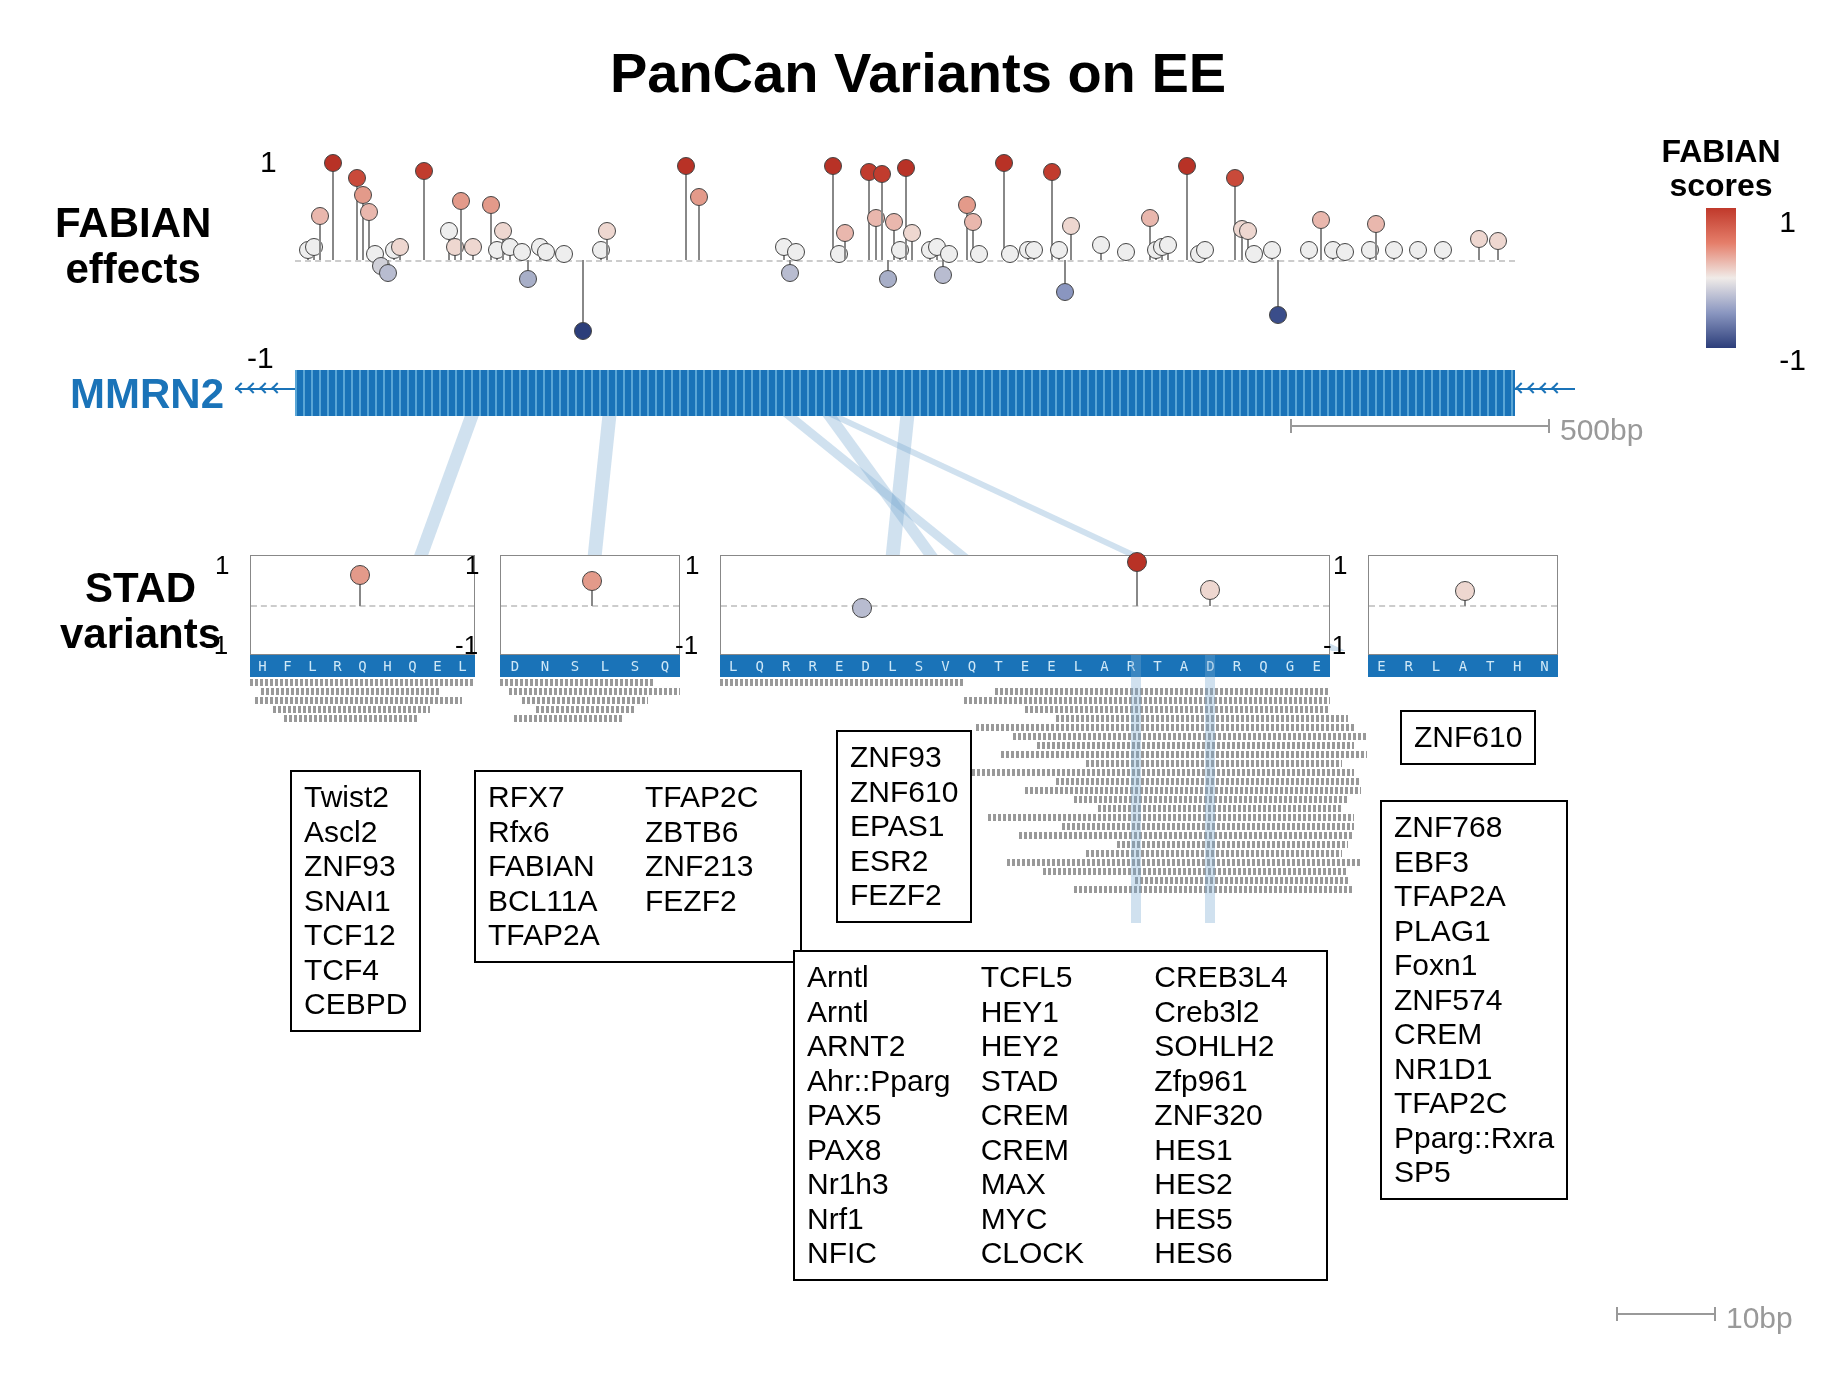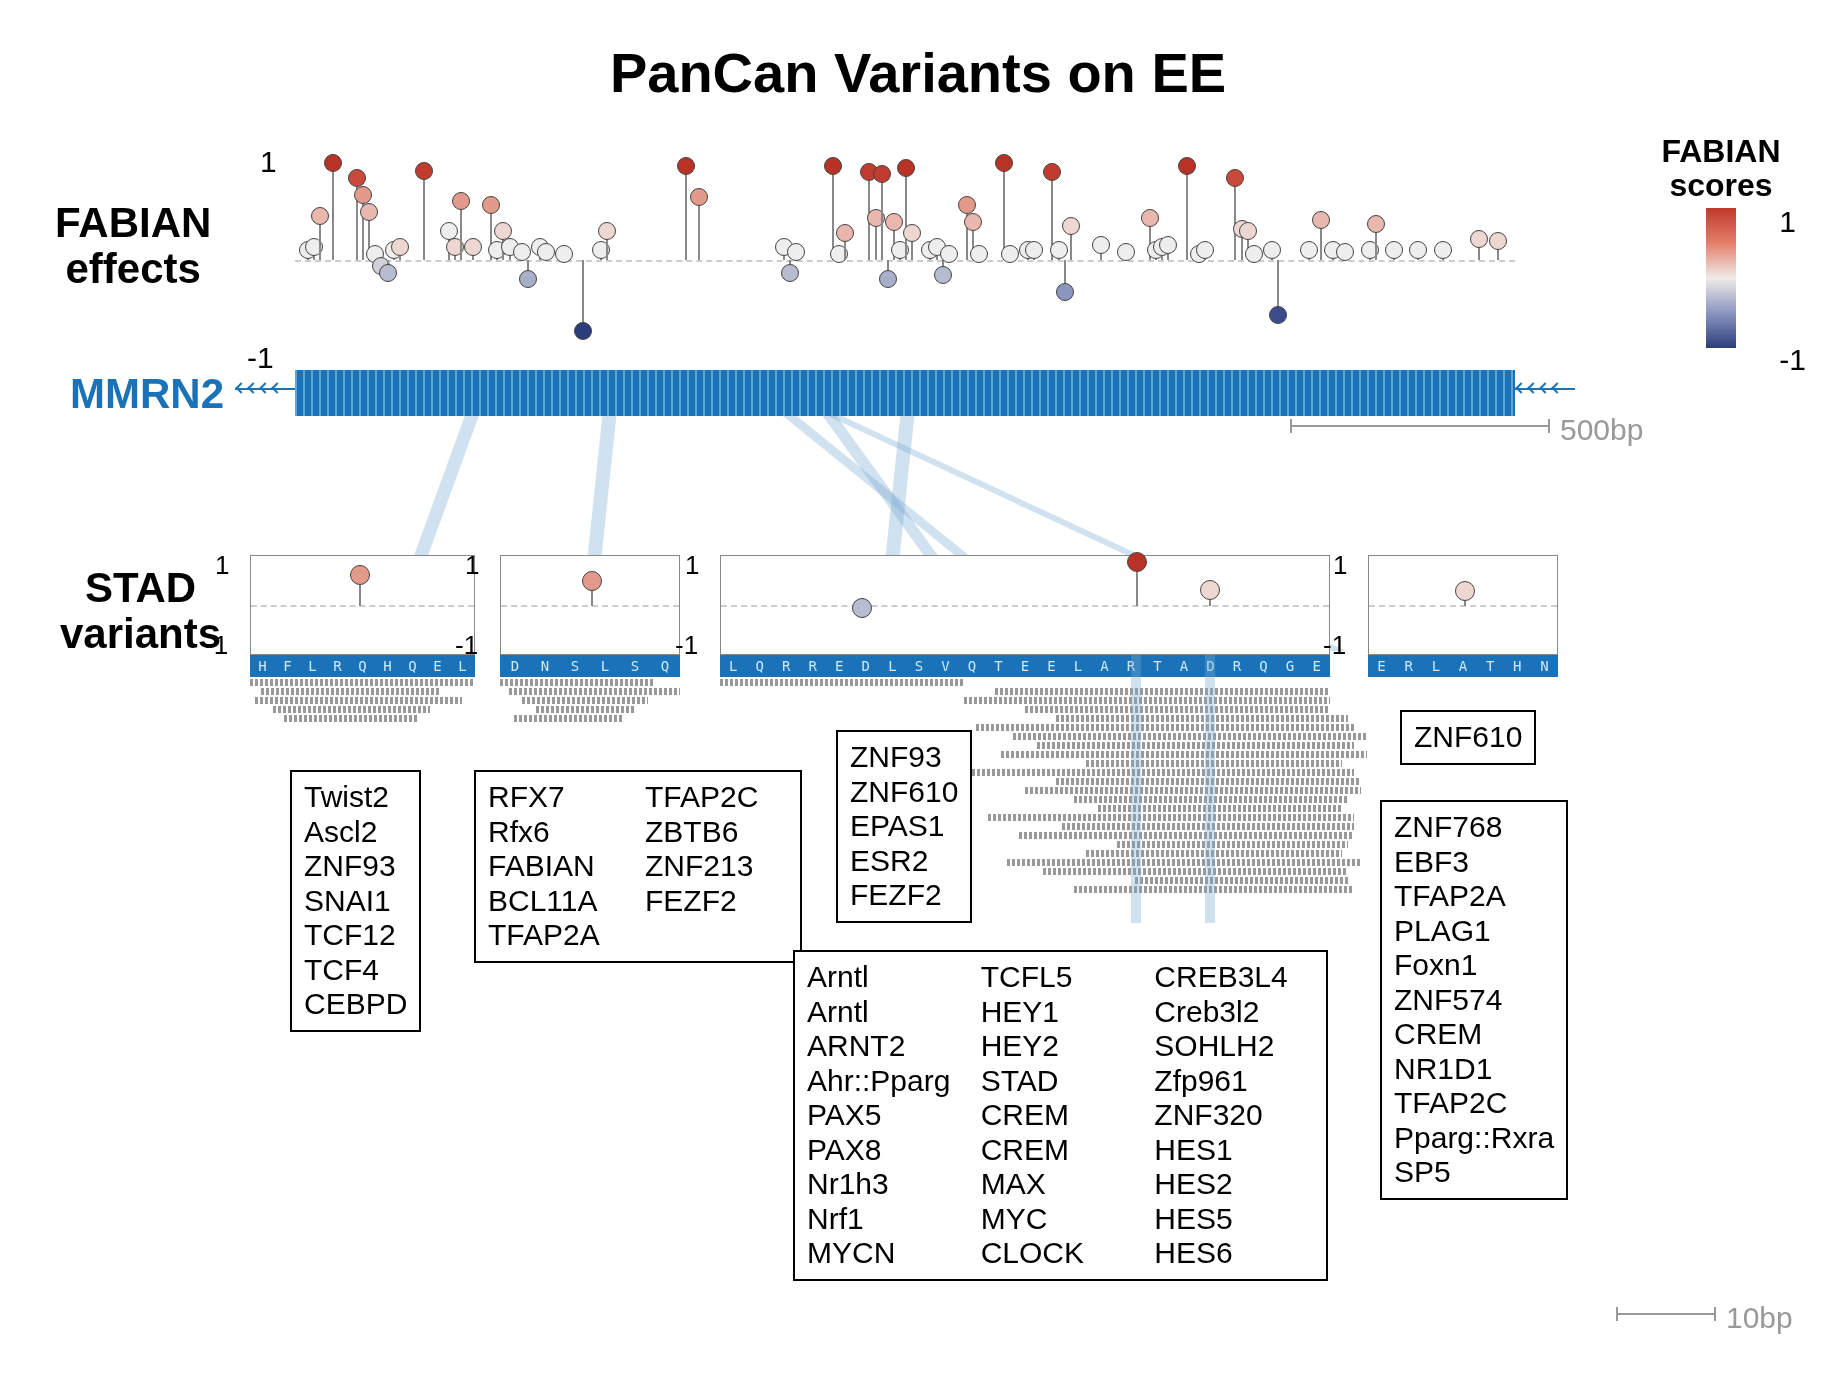--- a/index.html
+++ b/index.html
@@ -514,21 +514,21 @@
   </div>
 <div class="tf-box cols3" id="p3-tf2" style="top:950px;left:793px;width:535px">
     <div>Arntl</div>
     <div>Arntl</div>
     <div>ARNT2</div>
     <div>Ahr::Pparg</div>
     <div>PAX5</div>
     <div>PAX8</div>
     <div>Nr1h3</div>
     <div>Nrf1</div>
-    <div>MYCN</div>
+    <div>NFIC</div>
     <div>TCFL5</div>
     <div>HEY1</div>
     <div>HEY2</div>
     <div>STAD</div>
     <div>CREM</div>
     <div>CREM</div>
     <div>MAX</div>
     <div>MYC</div>
     <div>CLOCK</div>
     <div>CREB3L4</div>

